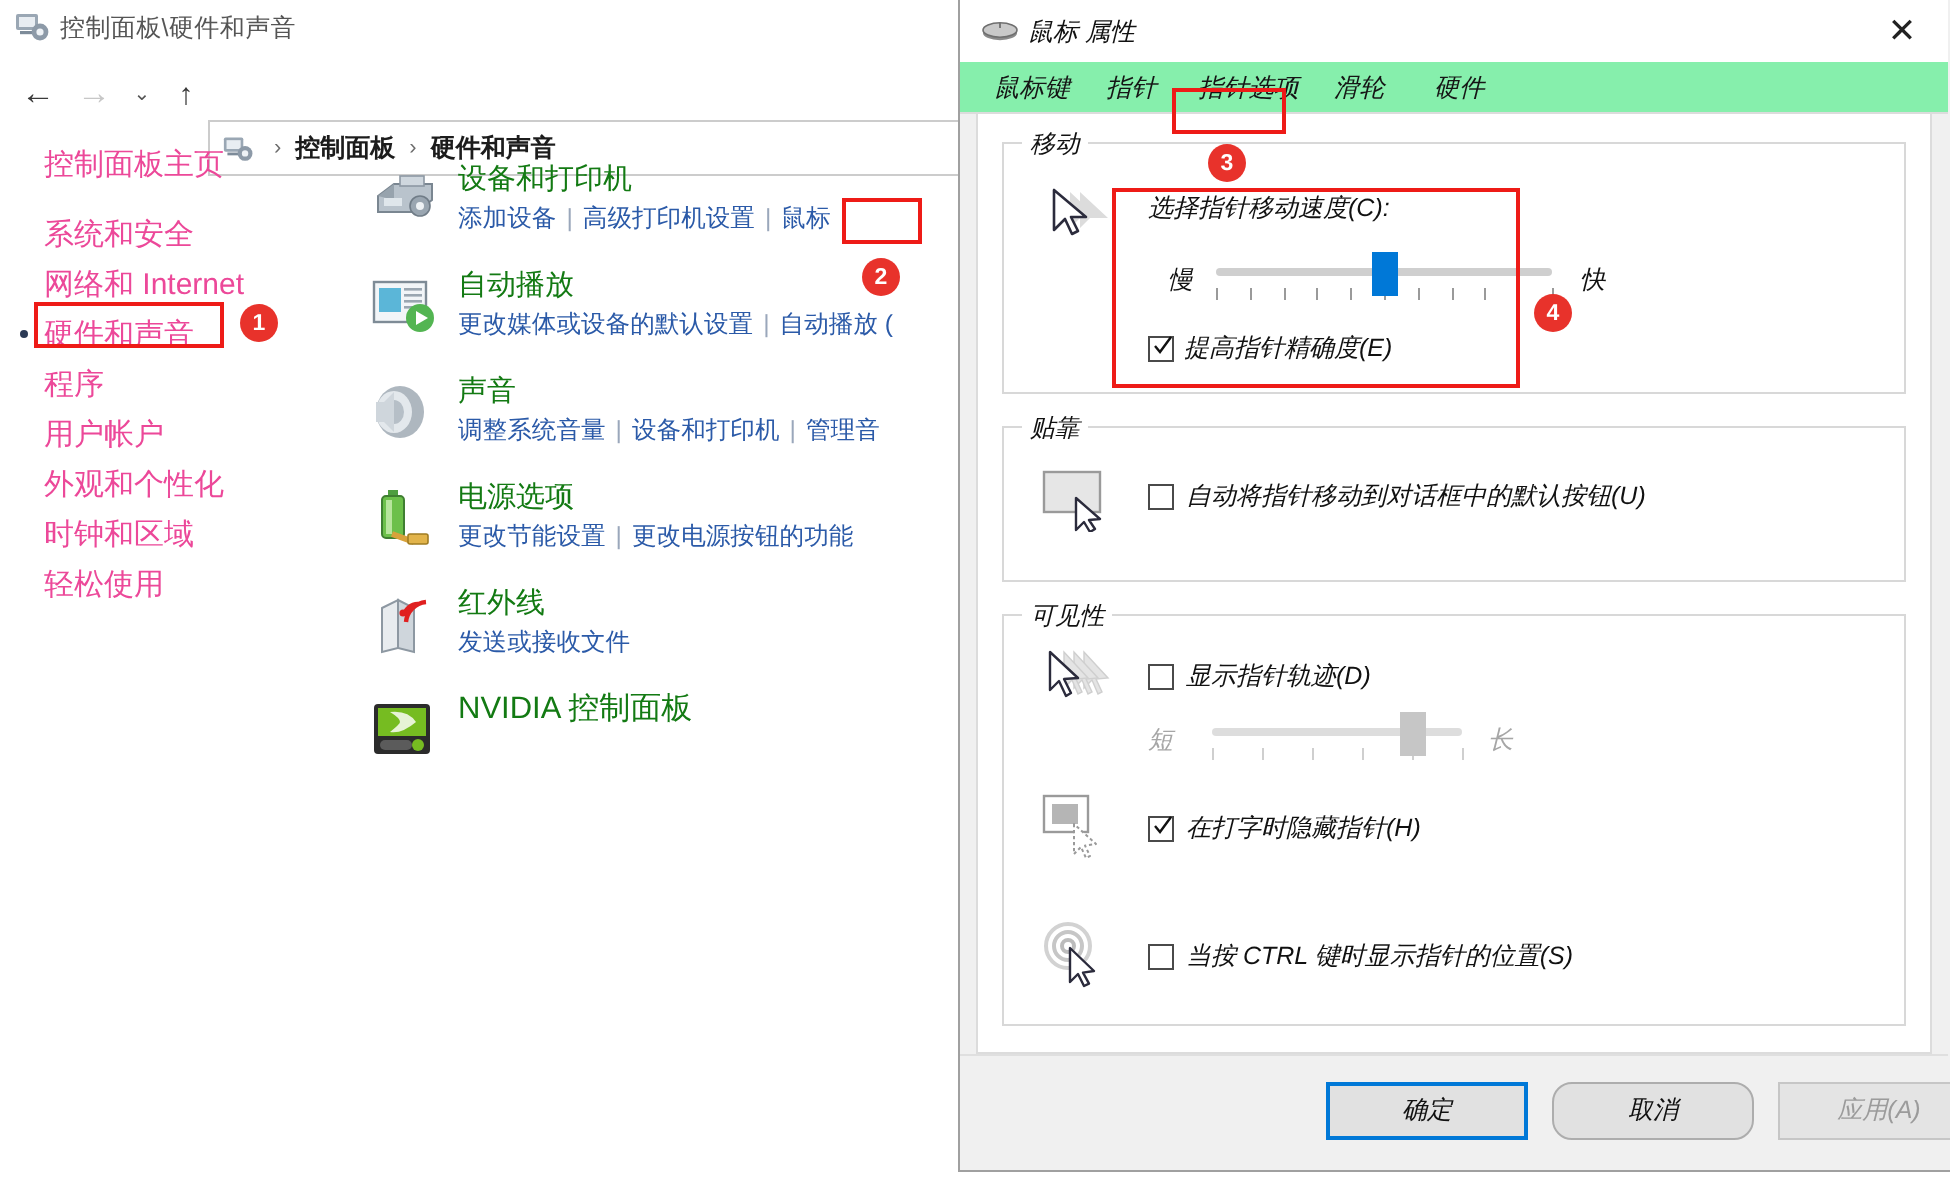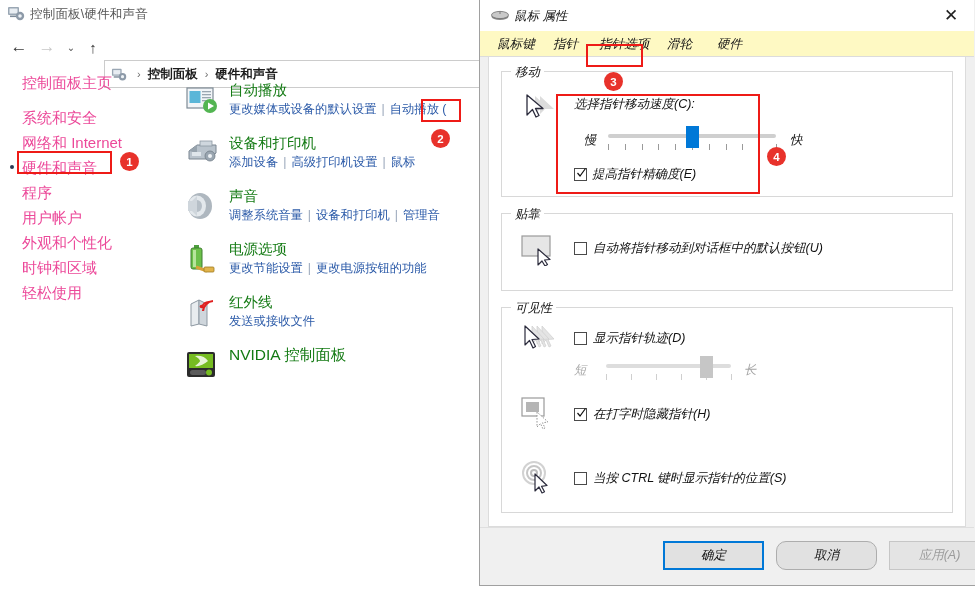--- a/index.html
+++ b/index.html
@@ -64,21 +64,21 @@
 
   
   .dlg { position:absolute; left:479px; top:0; width:568px; height:586px;
          background:#f0f0f0; border:1px solid #a0a0a0; border-top:none;font-style:italic; }
   .dlg-title { position:absolute; left:0; top:0; width:494px; height:31px; background:#ffffff; }
   .dlg-ico { position:absolute; left:10px; top:9px; width:20px; height:13px; }
   .dlg-title-text { position:absolute; left:34px; top:8px; font-size:12.5px; color:#111; }
   .dlg-close { position:absolute; right:0; top:0; width:46px; height:31px; display:flex;
                align-items:center; justify-content:center; color:#222; font-size:17px; }
 
-  .tabstrip { position:absolute; left:0; top:31px; width:494px; height:26px; background:#fef9c3;
+  .tabstrip { position:absolute; left:0; top:31px; width:494px; height:26px; background:#86efac;
               border-bottom:1px solid #dcdcdc; }
   .tabitem { position:absolute; top:0; height:26px; padding:0 9px; display:flex; align-items:center;
              font-size:12.6px; color:#151515; white-space:nowrap; }
 
   .tabpanel { position:absolute; left:8px; top:57px; width:478px; height:470px; background:#fff;
               border:1px solid #dcdcdc; border-top:none; }
 
   .group { position:absolute; border:1px solid #d8d8d8; }
   .group-label { position:absolute; top:-8px; left:9px; background:#fff; padding:0 4px;
                  font-size:12.4px; color:#111; }
@@ -174,52 +174,52 @@
       <div class="cp-left-item">外观和个性化</div>
       <div class="cp-left-item">时钟和区域</div>
       <div class="cp-left-item">轻松使用</div>
     </div>
 
     <div class="cp-right">
 
       <div class="cat">
         <span class="cat-icon">
           <svg width="38" height="36" viewBox="0 0 38 36">
+            <polygon points="6,16 14,10 33,10 33,18 25,24 6,24" fill="#b9c3cc" stroke="#7a8691" stroke-width="1"></polygon>
+            <polygon points="14,10 14,18 6,16" fill="#97a3ad"></polygon>
+            <rect x="9" y="17" width="9" height="4" fill="#dfe6eb"></rect>
+            <rect x="17" y="6" width="12" height="5" fill="#cfd7de" stroke="#8d98a3" stroke-width=".8"></rect>
+            <circle cx="27" cy="21" r="5" fill="#9aa6b1" stroke="#707c87" stroke-width=".8"></circle>
+            <circle cx="27" cy="21" r="2" fill="#eef2f5"></circle>
+          </svg>
+        </span>
+        <div class="cat-title gn">设备和打印机</div>
+        <div class="cat-links">
+          <span>添加设备</span><span class="sep">|</span><span>高级打印机设置</span><span class="sep">|</span><span>鼠标</span>
+        </div>
+      </div>
+
+      <div class="cat">
+        <span class="cat-icon">
+          <svg width="38" height="36" viewBox="0 0 38 36">
             <rect x="4" y="6" width="26" height="20" fill="#f2f5f8" stroke="#7e8b96" stroke-width="1.2"></rect>
             <rect x="6.5" y="9" width="11" height="12" fill="#5bb6d8"></rect>
             <g fill="#9aa6b1">
               <rect x="19" y="9" width="9" height="1.3"></rect>
                 <rect x="19" y="12" width="9" height="1.3"></rect>
               <rect x="19" y="15" width="9" height="1.3"></rect>
                 <rect x="19" y="18" width="9" height="1.3"></rect>
             </g>
             <circle cx="27" cy="24" r="7" fill="#53b552"></circle>
             <polygon points="25,20.5 31,24 25,27.5" fill="#fff"></polygon>
           </svg>
         </span>
         <div class="cat-title gn">自动播放</div>
         <div class="cat-links">
           <span>更改媒体或设备的默认设置</span><span class="sep">|</span><span>自动播放 (</span>
-        </div>
-      </div>
-
-      <div class="cat">
-        <span class="cat-icon">
-          <svg width="38" height="36" viewBox="0 0 38 36">
-            <polygon points="6,16 14,10 33,10 33,18 25,24 6,24" fill="#b9c3cc" stroke="#7a8691" stroke-width="1"></polygon>
-            <polygon points="14,10 14,18 6,16" fill="#97a3ad"></polygon>
-            <rect x="9" y="17" width="9" height="4" fill="#dfe6eb"></rect>
-            <rect x="17" y="6" width="12" height="5" fill="#cfd7de" stroke="#8d98a3" stroke-width=".8"></rect>
-            <circle cx="27" cy="21" r="5" fill="#9aa6b1" stroke="#707c87" stroke-width=".8"></circle>
-            <circle cx="27" cy="21" r="2" fill="#eef2f5"></circle>
-          </svg>
-        </span>
-        <div class="cat-title gn">设备和打印机</div>
-        <div class="cat-links">
-          <span>添加设备</span><span class="sep">|</span><span>高级打印机设置</span><span class="sep">|</span><span>鼠标</span>
         </div>
       </div>
 
       <div class="cat">
         <span class="cat-icon">
           <svg width="38" height="36" viewBox="0 0 38 36">
             <ellipse cx="17" cy="18" rx="12" ry="13" fill="#aeb7bf"></ellipse>
             <ellipse cx="14" cy="18" rx="9" ry="10.5" fill="#e3e8ec"></ellipse>
             <ellipse cx="14" cy="18" rx="5" ry="6" fill="#b6bfc7"></ellipse>
             <polygon points="5,13 9,13 14,8 14,28 9,23 5,23" fill="#cfd6dc"></polygon>

